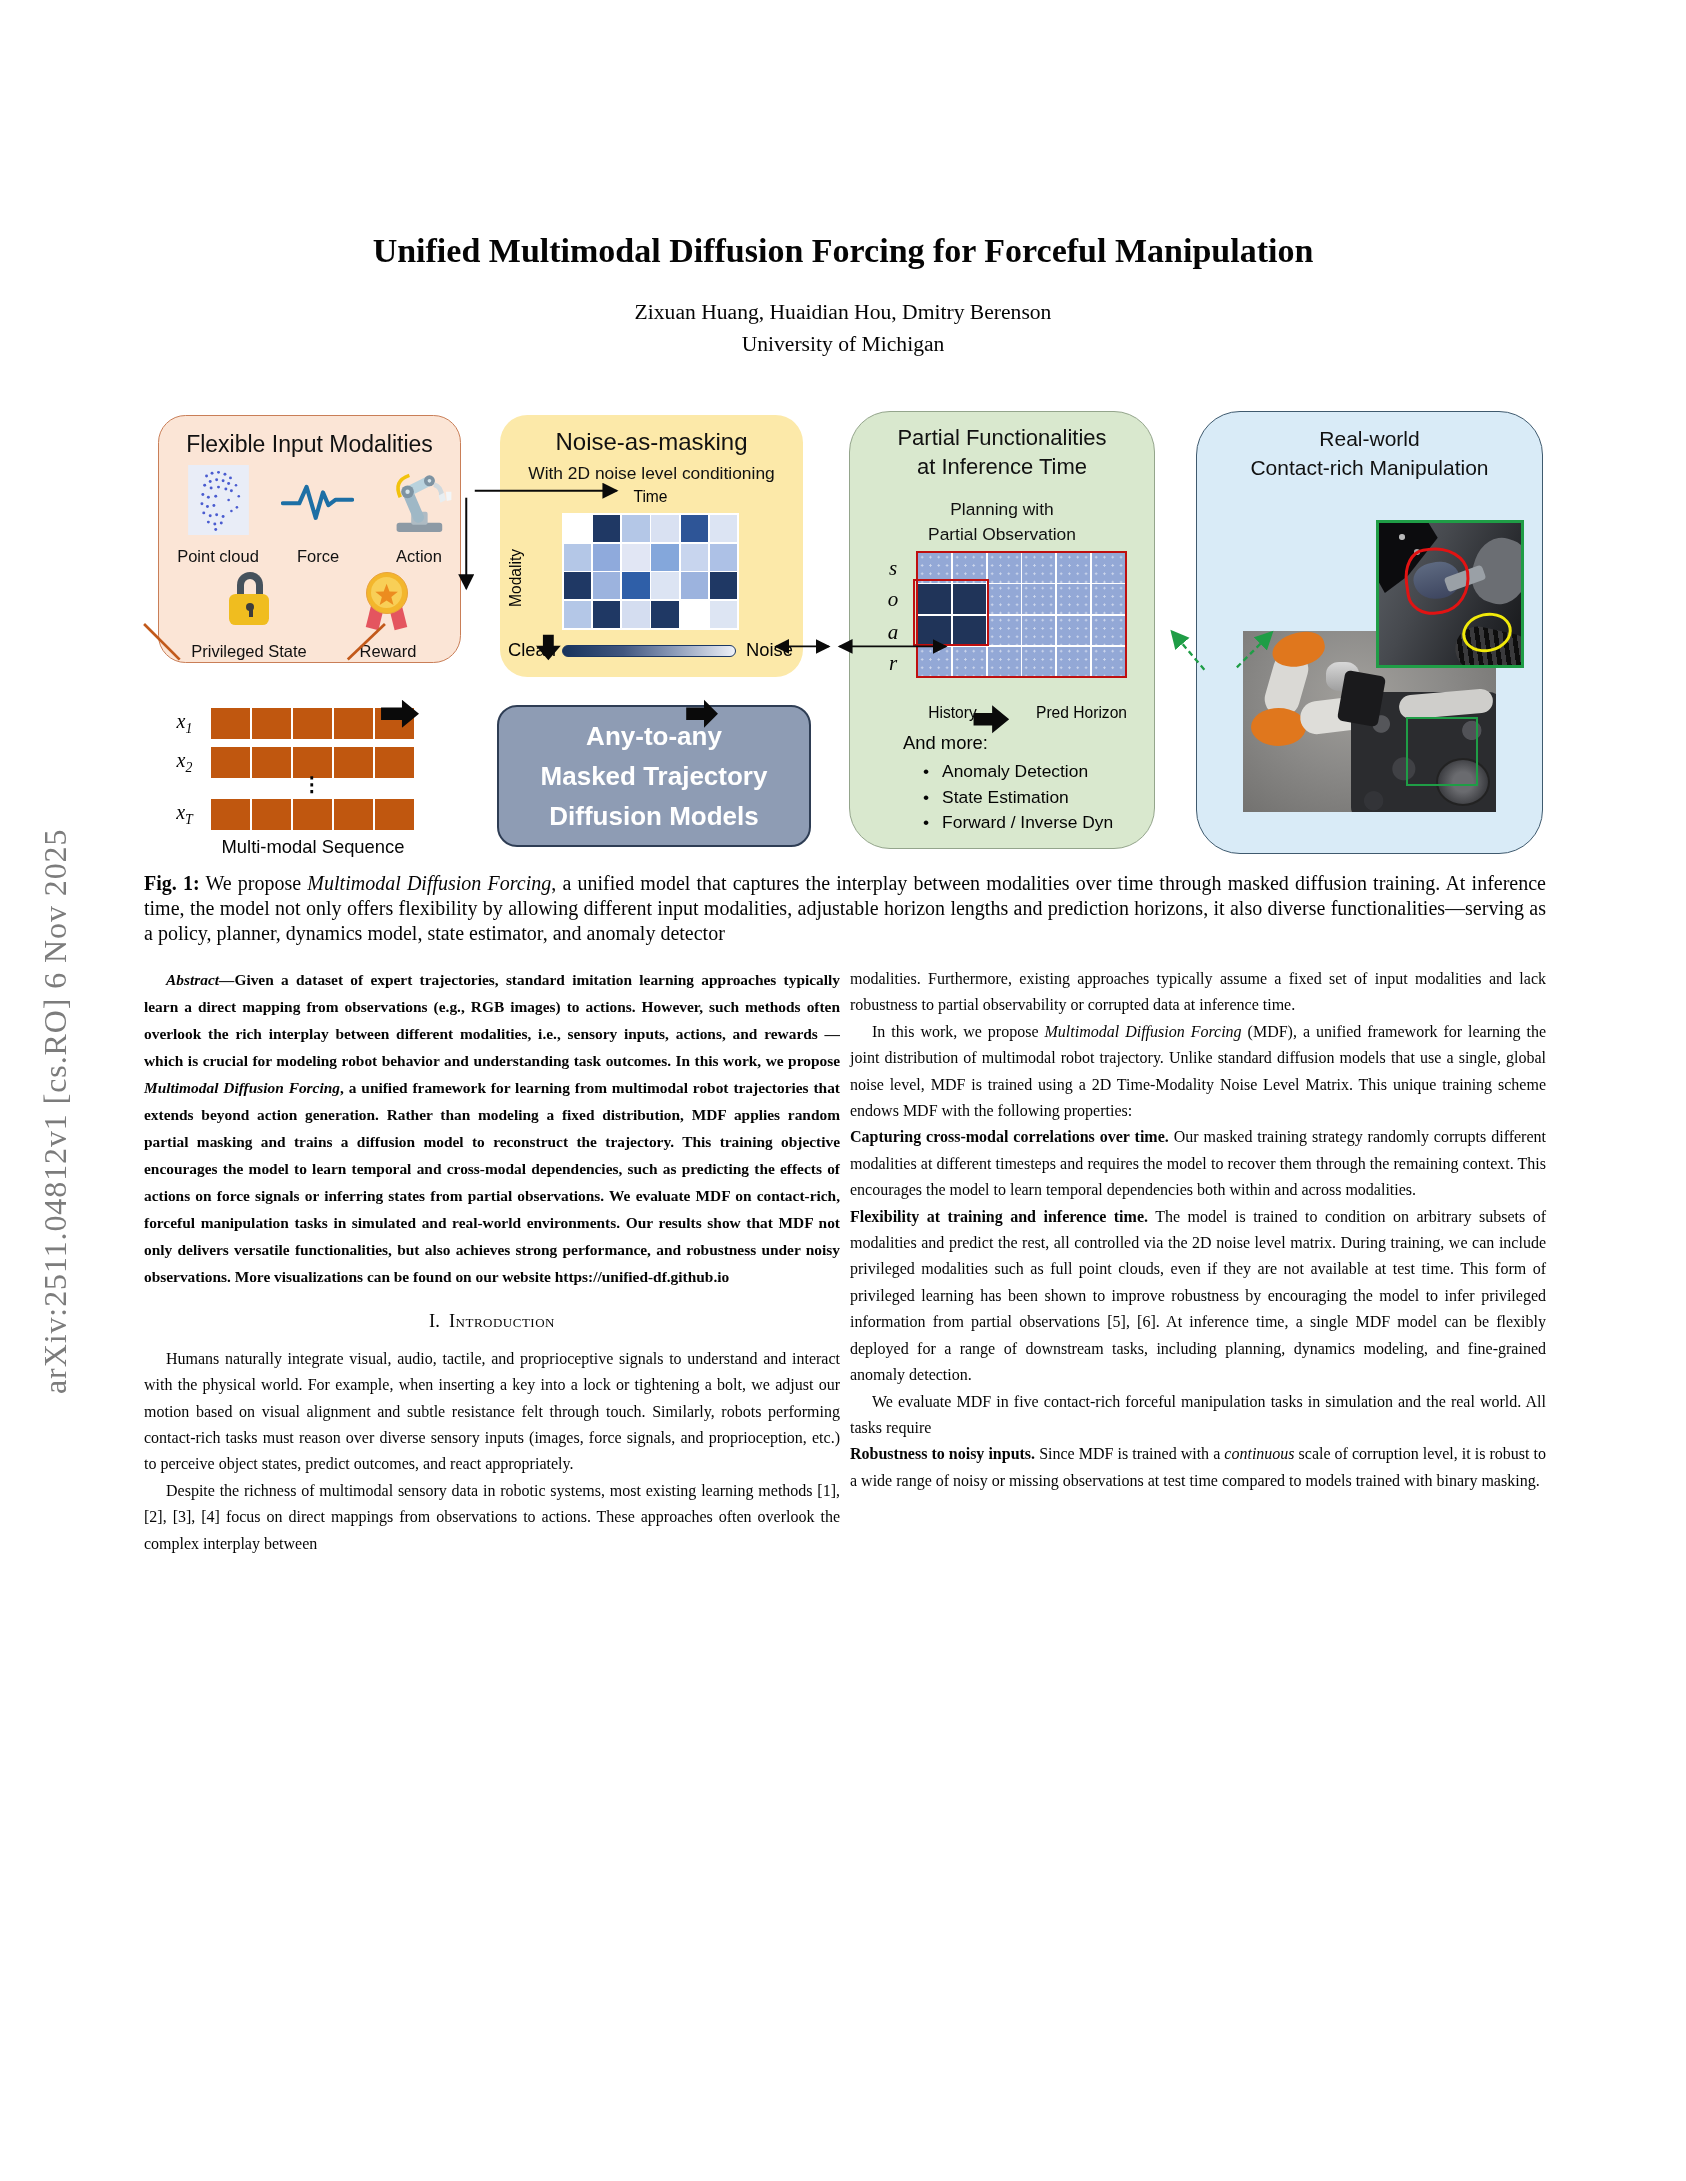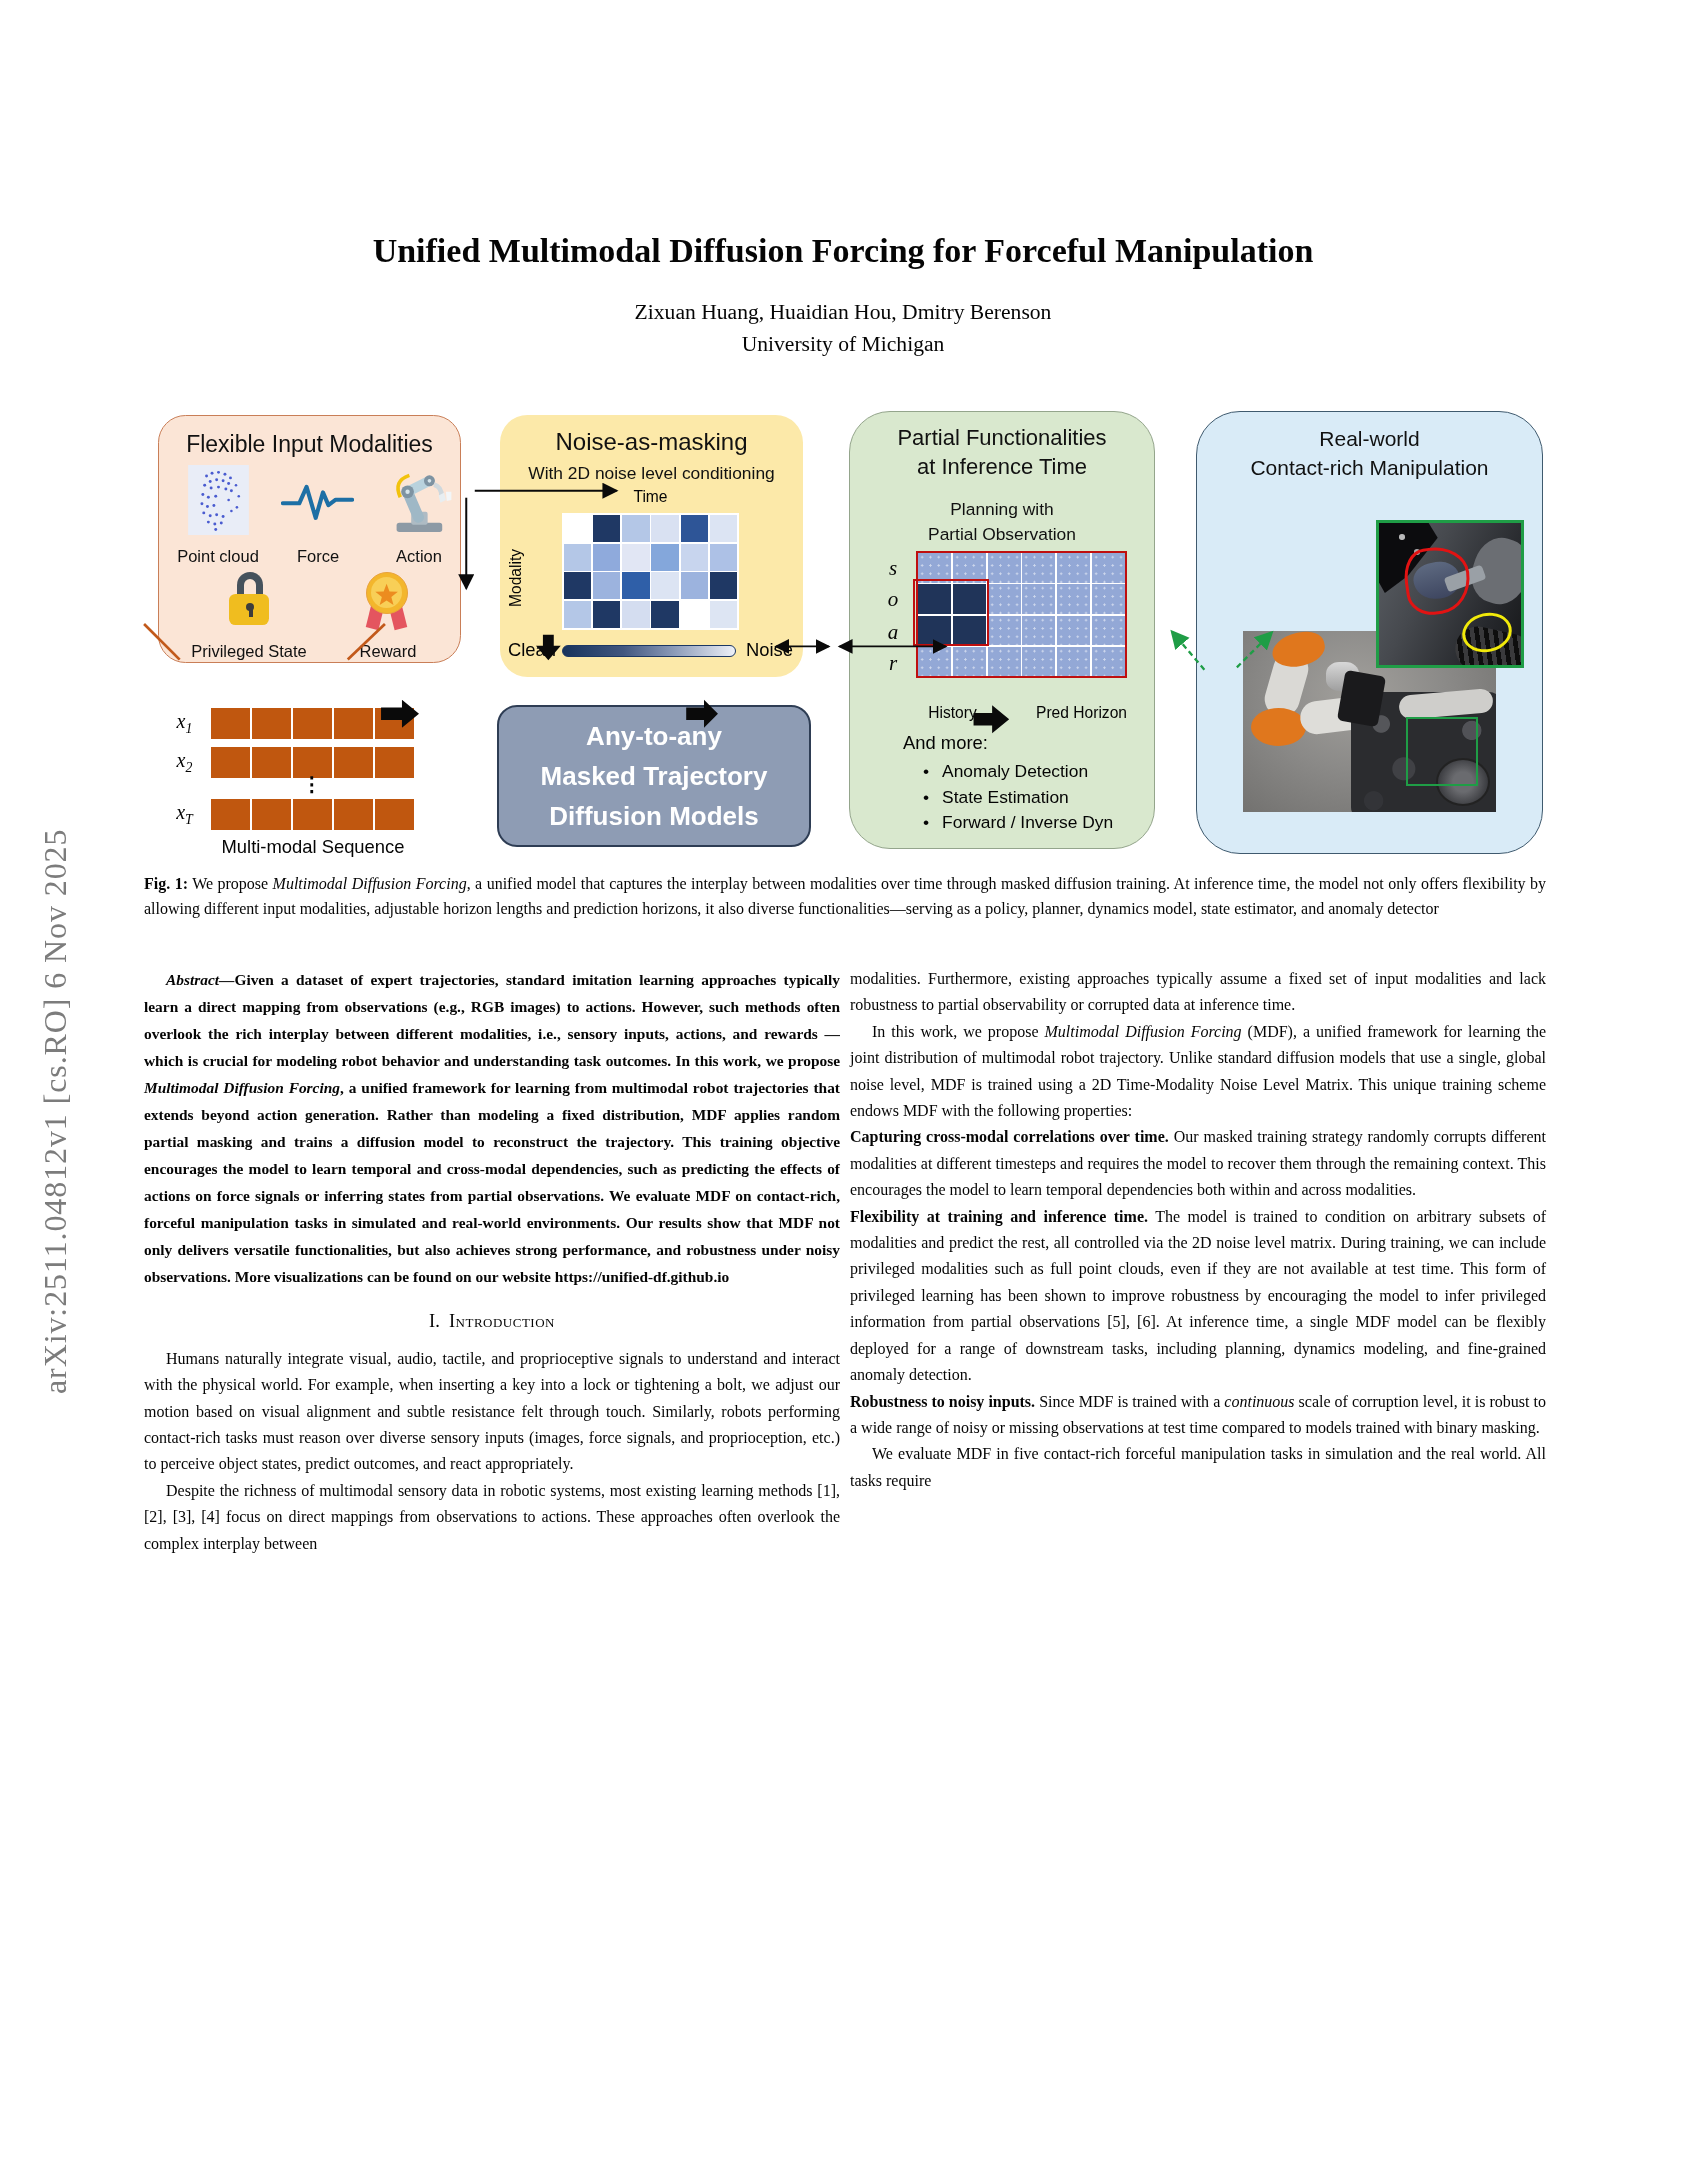--- a/index.html
+++ b/index.html
@@ -113,21 +113,21 @@
   .seq-label{width:53px;text-align:center;font-family:"Liberation Serif",serif;font-style:italic;font-size:20px;}
   .seq-label sub{font-size:13.8px;font-style:italic;}
   .seq-cells{display:flex;gap:1.8px;width:203px;height:31px;}
   .scell{flex:1;height:100%;}
   .seq-dots{position:absolute;left:298px;top:368px;width:27.5px;text-align:center;font-size:20px;font-weight:bold;}
   .seq-caption{position:absolute;left:211px;top:432px;width:204px;text-align:center;font-size:18.4px;}
 
   .overlay{position:absolute;inset:0;pointer-events:none;z-index:5;}
 
   
-  .caption{position:absolute;top:871px;left:144px;width:1402px;font-size:16px;line-height:25px;text-align:justify;}
+  .caption{position:absolute;top:871px;left:144px;width:1402px;font-size:20px;line-height:25px;text-align:justify;}
   .caption .figlabel{font-weight:bold;}
   .it{font-style:italic;}
   .bold{font-weight:bold;}
 
   
   .cols{position:absolute;top:966px;left:144px;width:1402px;display:flex;gap:10px;}
   .col{width:696px;text-align:justify;font-size:16px;line-height:26.4px;hyphens:auto;}
   .abstract{font-weight:bold;font-size:15.4px;line-height:27px;text-indent:22px;margin:0;}
   .abstract .ablabel{font-style:italic;}
   .sec-head{text-align:center;font-size:18.4px;margin-top:18.4px;margin-bottom:11px;text-indent:0;}
@@ -453,21 +453,21 @@
       <p class="para noindent">modalities. Furthermore, existing approaches typically assume a fixed set of input modalities and lack robustness to partial observability or corrupted data at inference time.</p>
       <p class="para">
         <span>In this work, we propose </span><span class="it">Multimodal Diffusion Forcing</span><span> (MDF), a unified framework for learning the joint distribution of multimodal robot trajectory. Unlike standard diffusion models that use a single, global noise level, MDF is trained using a 2D Time-Modality Noise Level Matrix. This unique training scheme endows MDF with the following properties:</span>
       </p>
       <p class="para noindent">
         <span class="bold">Capturing cross-modal correlations over time.</span><span> Our masked training strategy randomly corrupts different modalities at different timesteps and requires the model to recover them through the remaining context. This encourages the model to learn temporal dependencies both within and across modalities.</span>
       </p>
       <p class="para noindent">
         <span class="bold">Flexibility at training and inference time.</span><span> The model is trained to condition on arbitrary subsets of modalities and predict the rest, all controlled via the 2D noise level matrix. During training, we can include privileged modalities such as full point clouds, even if they are not available at test time. This form of privileged learning has been shown to improve robustness by encouraging the model to infer privileged information from partial observations [5], [6]. At inference time, a single MDF model can be flexibly deployed for a range of downstream tasks, including planning, dynamics modeling, and fine-grained anomaly detection.</span>
       </p>
+      <p class="para">We evaluate MDF in five contact-rich forceful manipulation tasks in simulation and the real world. All tasks require</p>
       <p class="para noindent">
         <span class="bold">Robustness to noisy inputs.</span><span> Since MDF is trained with a </span><span class="it">continuous</span><span> scale of corruption level, it is robust to a wide range of noisy or missing observations at test time compared to models trained with binary masking.</span>
       </p>
-      <p class="para">We evaluate MDF in five contact-rich forceful manipulation tasks in simulation and the real world. All tasks require</p>
     </div>
   </div>
 
 </div>
 
 
 </body></html>

